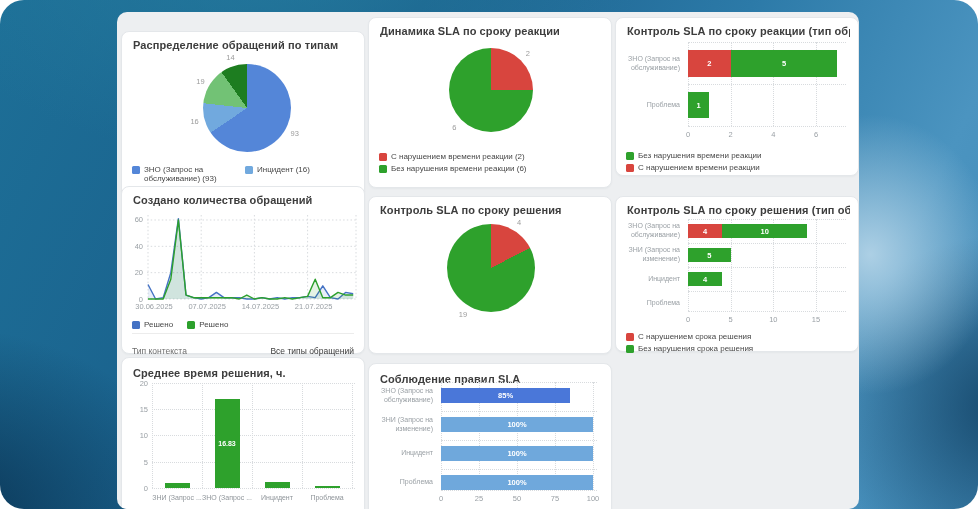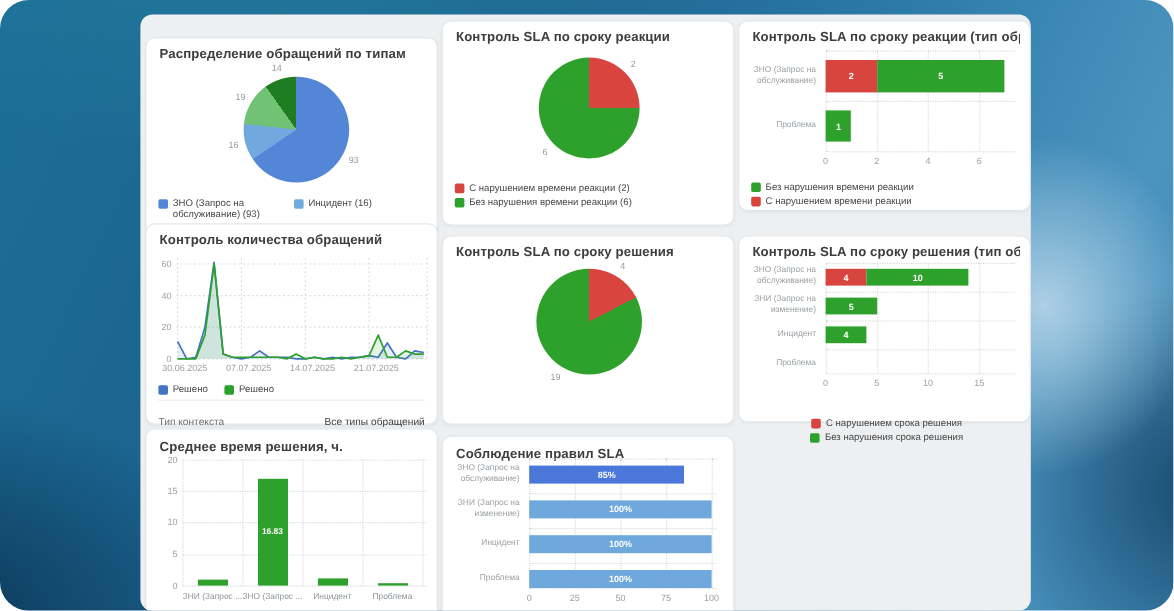--- a/index.html
+++ b/index.html
@@ -65,21 +65,21 @@
             </div>
             <div class="li">
               <i style="background: rgb(114, 194, 117);"></i>
               <span>ЗНИ (Запрос на изменение) (19)</span>
             </div>
           </div>
         </div>
     </div>
 
     <div class="card" style="left:4px;top:174px;width:242px;height:166px">
-      <div class="card-title">Контроль количества обращений</div>
+      <div class="card-title">Создано количества обращений</div>
       <div class="chart"><svg width="242" height="166">
             <line x1="25" y1="112" x2="234" y2="112" stroke="#d8dbde" stroke-width="1" stroke-dasharray="1.5,2.2"></line>
             <text x="21" y="114.5" text-anchor="end" class="svgtick">0</text>
             <line x1="25" y1="85.666" x2="234" y2="85.666" stroke="#d8dbde" stroke-width="1" stroke-dasharray="1.5,2.2"></line>
             <text x="21" y="88.166" text-anchor="end" class="svgtick">20</text>
             <line x1="25" y1="59.332" x2="234" y2="59.332" stroke="#d8dbde" stroke-width="1" stroke-dasharray="1.5,2.2"></line>
             <text x="21" y="61.832" text-anchor="end" class="svgtick">40</text>
             <line x1="25" y1="32.998000000000005" x2="234" y2="32.998000000000005" stroke="#d8dbde" stroke-width="1" stroke-dasharray="1.5,2.2"></line>
             <text x="21" y="35.498000000000005" text-anchor="end" class="svgtick">60</text>
             <line x1="26" y1="28" x2="26" y2="112" stroke="#d8dbde" stroke-width="1" stroke-dasharray="1.5,2.2"></line>
@@ -134,21 +134,21 @@
           <div class="vbar" style="left: 92.5px; top: 41.4742px; width: 25px; height: 88.5258px; background: rgb(46, 161, 44);">16.83</div>
           <div class="xlab" style="left: 105px; top: 136px;">ЗНО (Запрос ...</div>
           <div class="vbar" style="left: 142.5px; top: 123.688px; width: 25px; height: 6.312px; background: rgb(46, 161, 44);"></div>
           <div class="xlab" style="left: 155px; top: 136px;">Инцидент</div>
           <div class="vbar" style="left: 192.5px; top: 128.422px; width: 25px; height: 1.578px; background: rgb(46, 161, 44);"></div>
           <div class="xlab" style="left: 205px; top: 136px;">Проблема</div>
         </div>
     </div>
 
     <div class="card" style="left:251px;top:5px;width:242px;height:169px">
-      <div class="card-title">Контроль SLA по сроку реакции</div>
+      <div class="card-title">Динамика SLA по сроку реакции</div>
       <div class="chart">
           <div class="pie" style="left: 80px; top: 30px; width: 84px; height: 84px; background: conic-gradient(rgb(216, 69, 62) 0deg, rgb(216, 69, 62) 90deg, rgb(46, 161, 44) 90deg, rgb(46, 161, 44) 360deg);"></div>
           <div class="plabel" style="left: 158.77px; top: 35.2304px;">2</div>
           <div class="plabel" style="left: 85.2304px; top: 108.77px;">6</div>
           <div class="legend col1" style="top: 134px; left: 10px; right: 6px;">
             <div class="li">
               <i style="background: rgb(216, 69, 62);"></i>
               <span>С нарушением времени реакции (2)</span>
             </div>
             <div class="li">
@@ -246,21 +246,21 @@
           <div class="vgrid" style="left: 200px; top: 22px; height: 92px;"></div>
           <div class="tick" style="left: 200px; top: 118px;">15</div>
           <div class="rowlabel" style="left: 2px; width: 62px; top: 24px; height: 20px;">ЗНО (Запрос на обслуживание)</div>
           <div class="seg" style="left: 72px; top: 27px; width: 34.1333px; height: 14px; background: rgb(216, 69, 62);">4</div>
           <div class="seg" style="left: 106.133px; top: 27px; width: 85.3333px; height: 14px; background: rgb(46, 161, 44);">10</div>
           <div class="rowlabel" style="left: 2px; width: 62px; top: 48px; height: 20px;">ЗНИ (Запрос на изменение)</div>
           <div class="seg" style="left: 72px; top: 51px; width: 42.6667px; height: 14px; background: rgb(46, 161, 44);">5</div>
           <div class="rowlabel" style="left: 2px; width: 62px; top: 72px; height: 20px;">Инцидент</div>
           <div class="seg" style="left: 72px; top: 75px; width: 34.1333px; height: 14px; background: rgb(46, 161, 44);">4</div>
           <div class="rowlabel" style="left: 2px; width: 62px; top: 96px; height: 20px;">Проблема</div>
-          <div class="legend inline" style="top: 151px; left: 10px; right: 6px; justify-content: center;">
+          <div class="legend inline" style="top: 135px; left: 10px; right: 6px;">
             <div class="li">
               <i style="background: rgb(216, 69, 62);"></i>
               <span>С нарушением срока решения</span>
             </div>
             <div class="li">
               <i style="background: rgb(46, 161, 44);"></i>
               <span>Без нарушения срока решения</span>
             </div>
           </div>
         </div>

